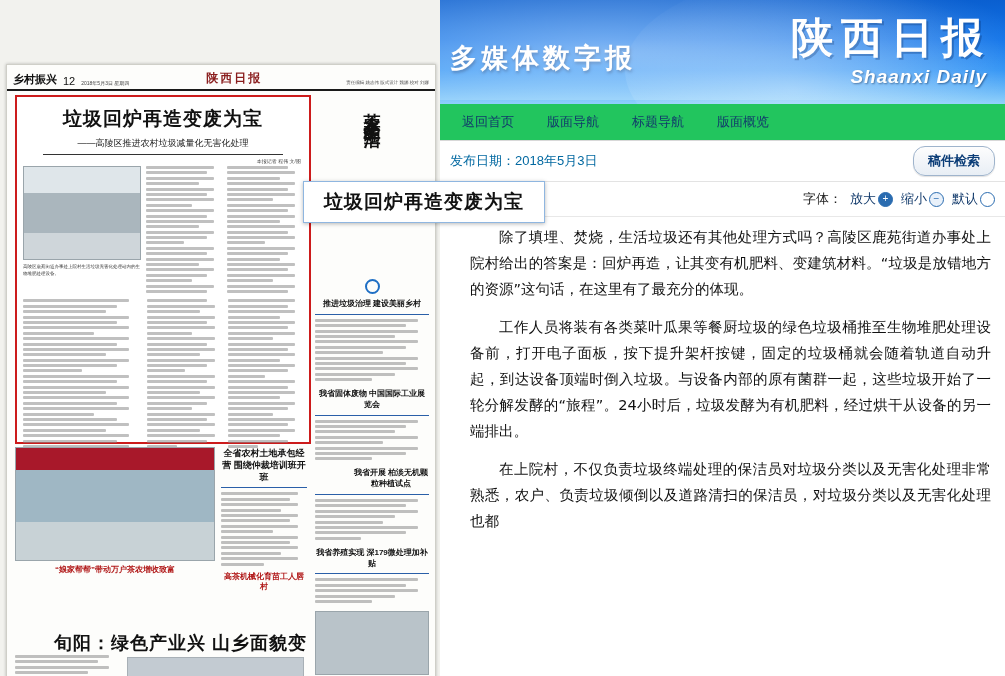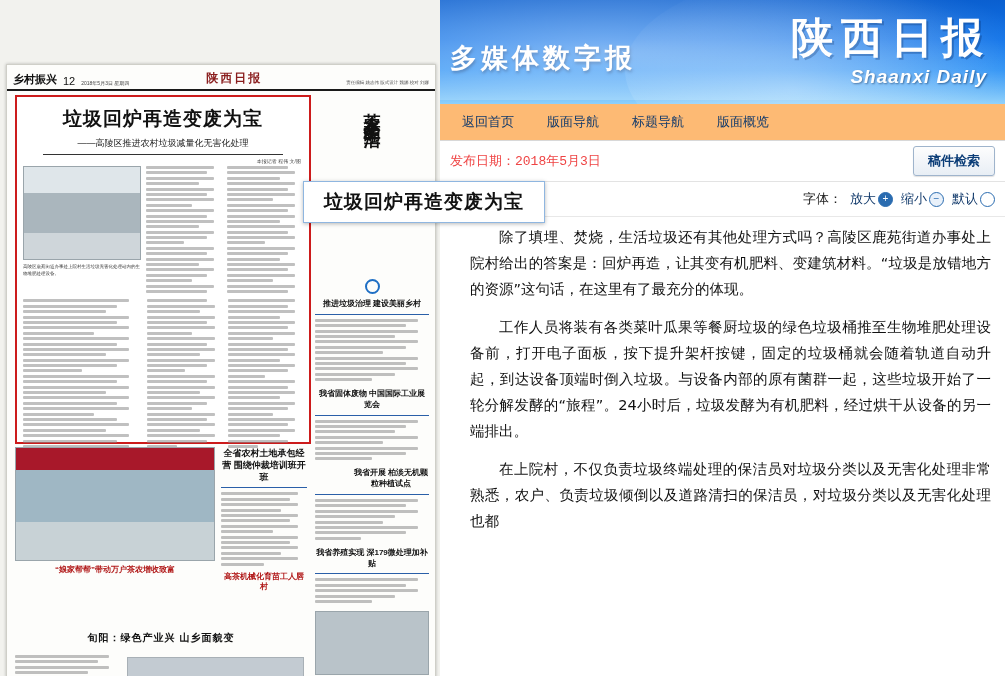--- a/index.html
+++ b/index.html
@@ -50,21 +50,21 @@
   .col{flex:1;}
   .tl{display:block;height:3px;background:#8d8d8d;opacity:.55;margin-bottom:2.4px;border-radius:1px;}
   .tl.s90{width:90%}.tl.s80{width:80%}.tl.s70{width:70%}.tl.s60{width:60%}.tl.s50{width:50%}.tl.s40{width:40%}
 
   .midrow{position:absolute;left:8px;top:382px;width:292px;height:176px;}
   .cell-title{font-size:9px;font-weight:bold;color:#111;text-align:center;line-height:1.35;}
   .cell-title.red{color:#b01616;}
   .bluebar{height:1px;background:#2a5fa8;margin:4px 0;}
   .circle-logo{width:11px;height:11px;border-radius:50%;border:2px solid #1f6fc4;display:inline-block;vertical-align:middle;}
 
-  .botline{position:absolute;left:8px;top:566px;width:292px;text-align:center;font-size:10px;font-weight:bold;color:#111;letter-spacing:1px;}
+  .botline{position:absolute;left:8px;top:566px;width:292px;text-align:right;font-size:18px;font-weight:bold;color:#111;letter-spacing:1px;}
   .bot-photo{position:absolute;left:120px;top:592px;width:175px;height:80px;background:#c3cbd2;border:1px solid #a8b0b6;}
 
   .rightcol{position:absolute;left:308px;top:30px;width:114px;bottom:4px;}
   .vtitle{
     writing-mode:vertical-rl;text-orientation:upright;
     font-size:17px;font-weight:bold;color:#111;letter-spacing:3px;height:170px;
     margin:4px auto 0 auto;display:block;
   }
   .vtitle-wrap{display:flex;justify-content:center;}
 
@@ -93,36 +93,36 @@
     position:absolute;right:14px;top:10px;color:#fff;font-size:42px;font-weight:bold;
     letter-spacing:8px;font-family:"DejaVu Serif",serif;
     text-shadow:2px 2px 0 rgba(0,60,140,.5);
   }
   .logo-en{
     position:absolute;right:18px;top:66px;color:#ffffff;font-size:19px;font-weight:bold;
     font-style:italic;letter-spacing:1px;text-shadow:1px 1px 2px rgba(0,40,90,.6);
   }
 
   .navbar{
-    height:36px;background:#fdba74;border-bottom:1px solid #d8d8d8;
+    height:36px;background:#22c55e;border-bottom:1px solid #d8d8d8;
     display:flex;align-items:center;padding-left:6px;
   }
   .navbtn{
     font-size:13px;color:#123a6b;padding:6px 16px;cursor:pointer;
     border-right:1px solid transparent;
   }
 
   .infobar{
     height:40px;display:flex;align-items:center;padding:0 10px;
     border-bottom:1px solid #e3e3e3;background:#fff;
   }
-  .infobar .pub{font-size:13px;color:#ef4444;font-family:Liberation Mono, monospace;}
+  .infobar .pub{font-size:13px;color:#0369a1;}
   .search-btn{
     margin-left:auto;border:1px solid #9fb4cc;background:linear-gradient(#fdfdfd,#e8eef5);
-    padding:5px 14px;font-size:13px;color:#0b3d77;border-radius:3px;cursor:pointer;
+    padding:5px 14px;font-size:13px;color:#0b3d77;border-radius:12px;cursor:pointer;
     box-shadow:0 1px 1px rgba(0,0,0,.12);font-weight:bold;
   }
 
   .toolbar{
     height:34px;display:flex;align-items:center;padding:0 10px;gap:6px;
     border-bottom:1px solid #e8e8e8;
   }
   .pagelink{font-size:13px;color:#123a6b;cursor:pointer;}
   .fontctl{margin-left:auto;display:flex;align-items:flex-start;gap:8px;font-size:13px;color:#222;}
   .fbtn{display:inline-flex;align-items:center;gap:2px;color:#123a6b;cursor:pointer;}

